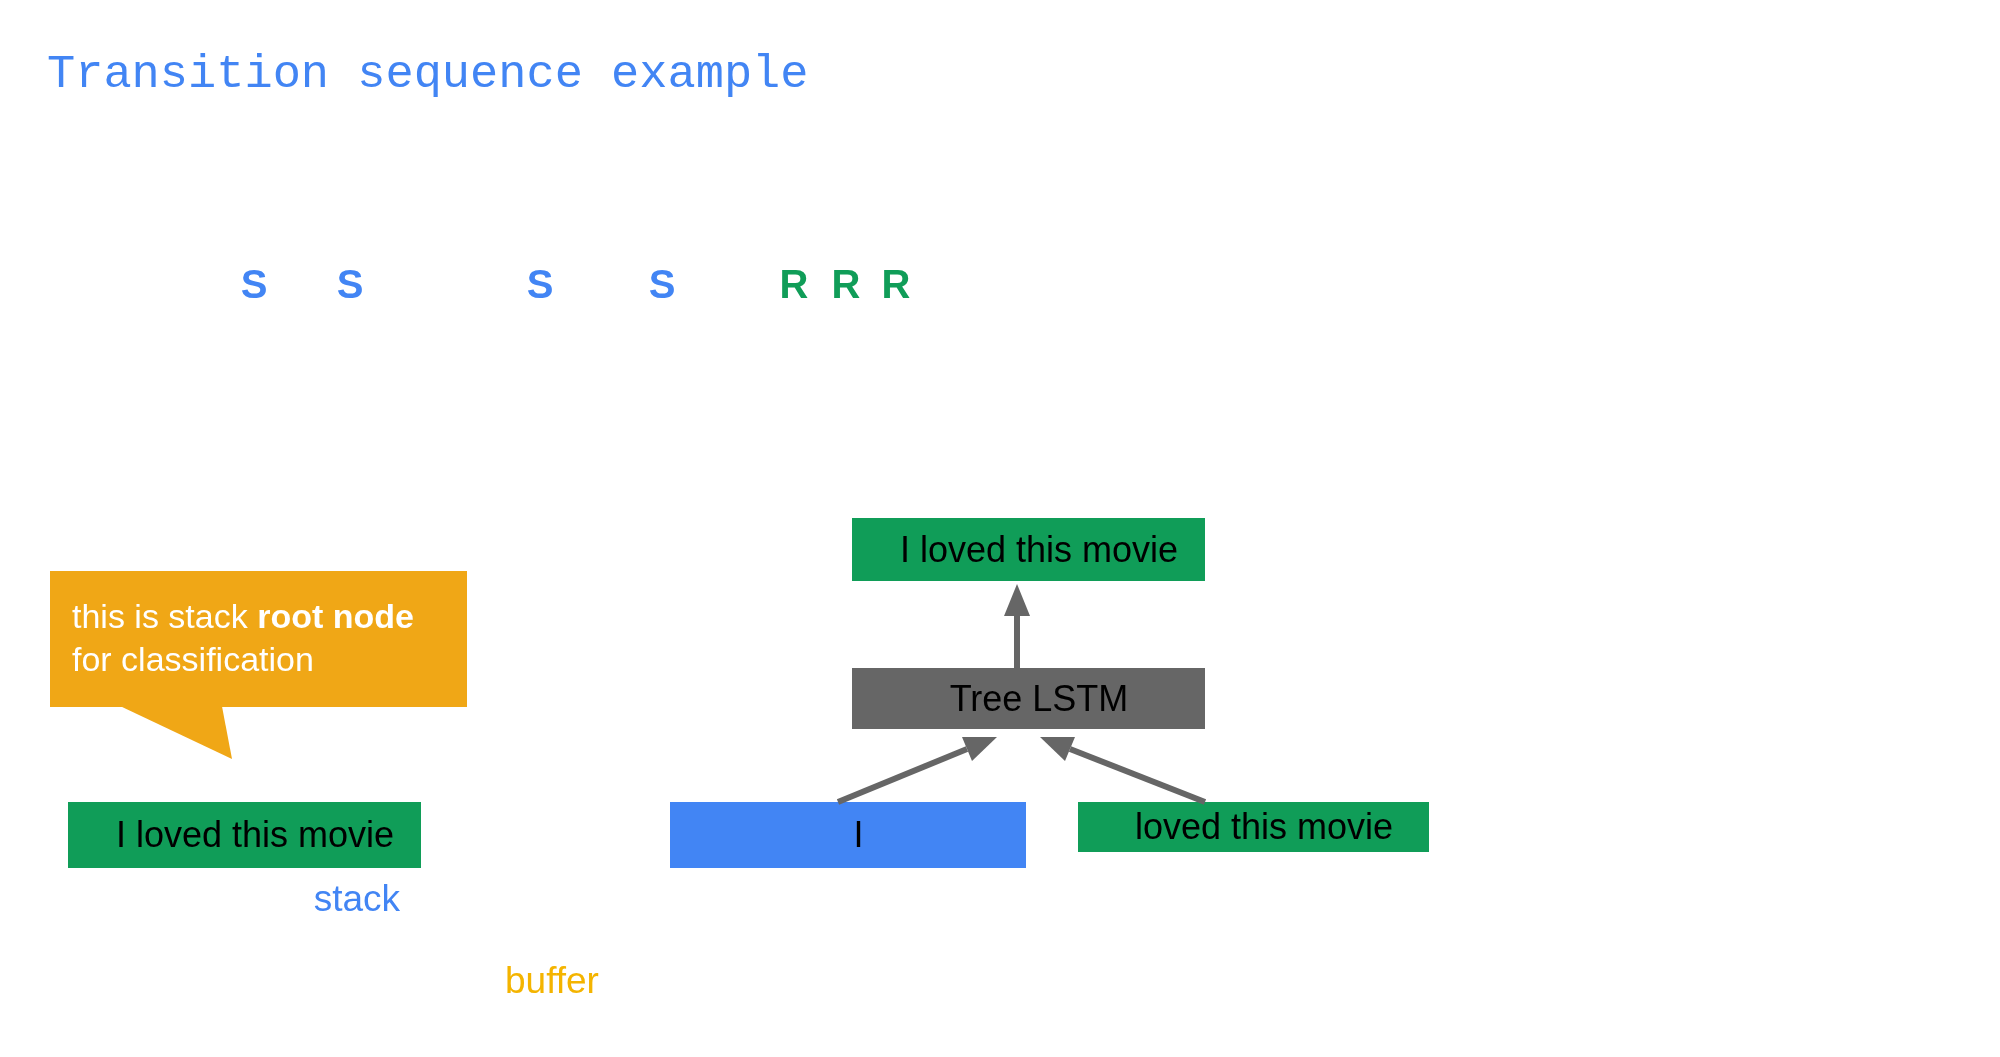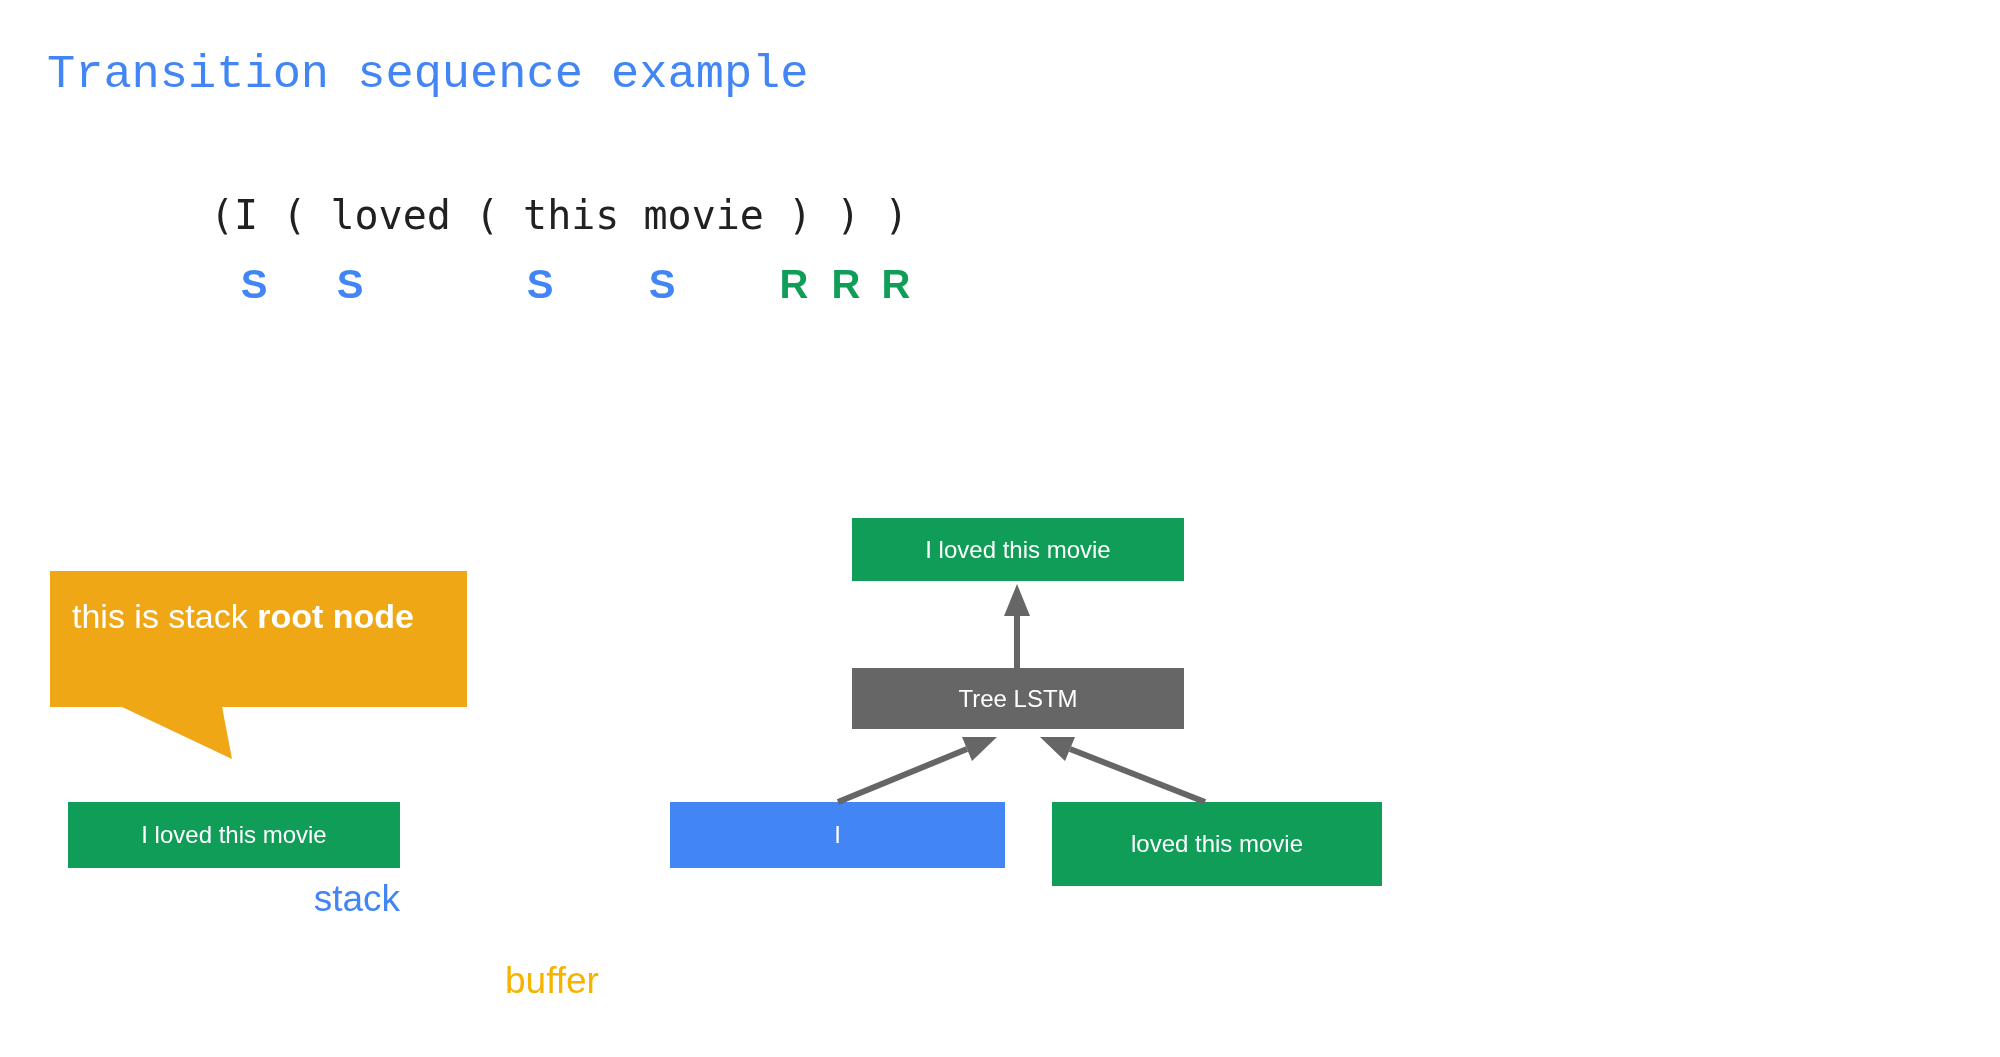--- a/index.html
+++ b/index.html
@@ -60,33 +60,34 @@
     width:112px; height:53px;
     background:var(--callout-yellow);
     clip-path:polygon(0 0, 91% 0, 100% 100%);
   }
 
   .node{
     position:absolute;
     display:flex;
     align-items:center;
     justify-content:center;
-    color:#ffffff;
-    font-size:24px;
+    color:#000000;
+    font-size:36px;
     white-space:nowrap;
+    padding-left:21px;
   }
   .node.green{background:var(--green);}
   .node.blue{background:var(--blue);}
   .node.gray{background:var(--gray);}
 
   .stack-box {left:68px;  top:802px; width:332px; height:66px;}
   .root-box  {left:852px; top:518px; width:332px; height:63px;}
   .cell-box  {left:852px; top:668px; width:332px; height:61px;}
   .left-box  {left:670px; top:802px; width:335px; height:66px;}
-  .right-box {left:1052px;top:802px; width:330px; height:84px;}
+  .right-box {left:1078px;top:802px; width:330px; height:50px;}
 
   .stack-caption{
     position:absolute;
     left:68px; top:878px; width:332px;
     text-align:right;
     font-size:37px;
     color:var(--blue);
   }
   .buffer-caption{
     position:absolute;
@@ -100,34 +101,34 @@
     pointer-events:none;
   }
 </style>
 </head>
 <body>
 
 <div class="slide">
 
   <div class="title">Transition sequence example</div>
 
-  <div class="sentence">(I ( loved ( this movie ) ) )</div>
 
   <div class="actions">
     <span class="act shift" style="left:254px">S</span>
     <span class="act shift" style="left:350px">S</span>
     <span class="act shift" style="left:540px">S</span>
     <span class="act shift" style="left:662px">S</span>
     <span class="act reduce" style="left:794px">R</span>
     <span class="act reduce" style="left:846px">R</span>
     <span class="act reduce" style="left:896px">R</span>
   </div>
 
   <div class="callout">
     <span>this is stack </span><b>root node</b><br>
+    <span>for classification</span>
   </div>
   <div class="callout-tail"></div>
 
   <div class="node green stack-box">I loved this movie</div>
   <div class="stack-caption">stack</div>
 
   <div class="node green root-box">I loved this movie</div>
   <div class="node gray cell-box">Tree LSTM</div>
   <div class="node blue left-box">I</div>
   <div class="node green right-box">loved this movie</div>

